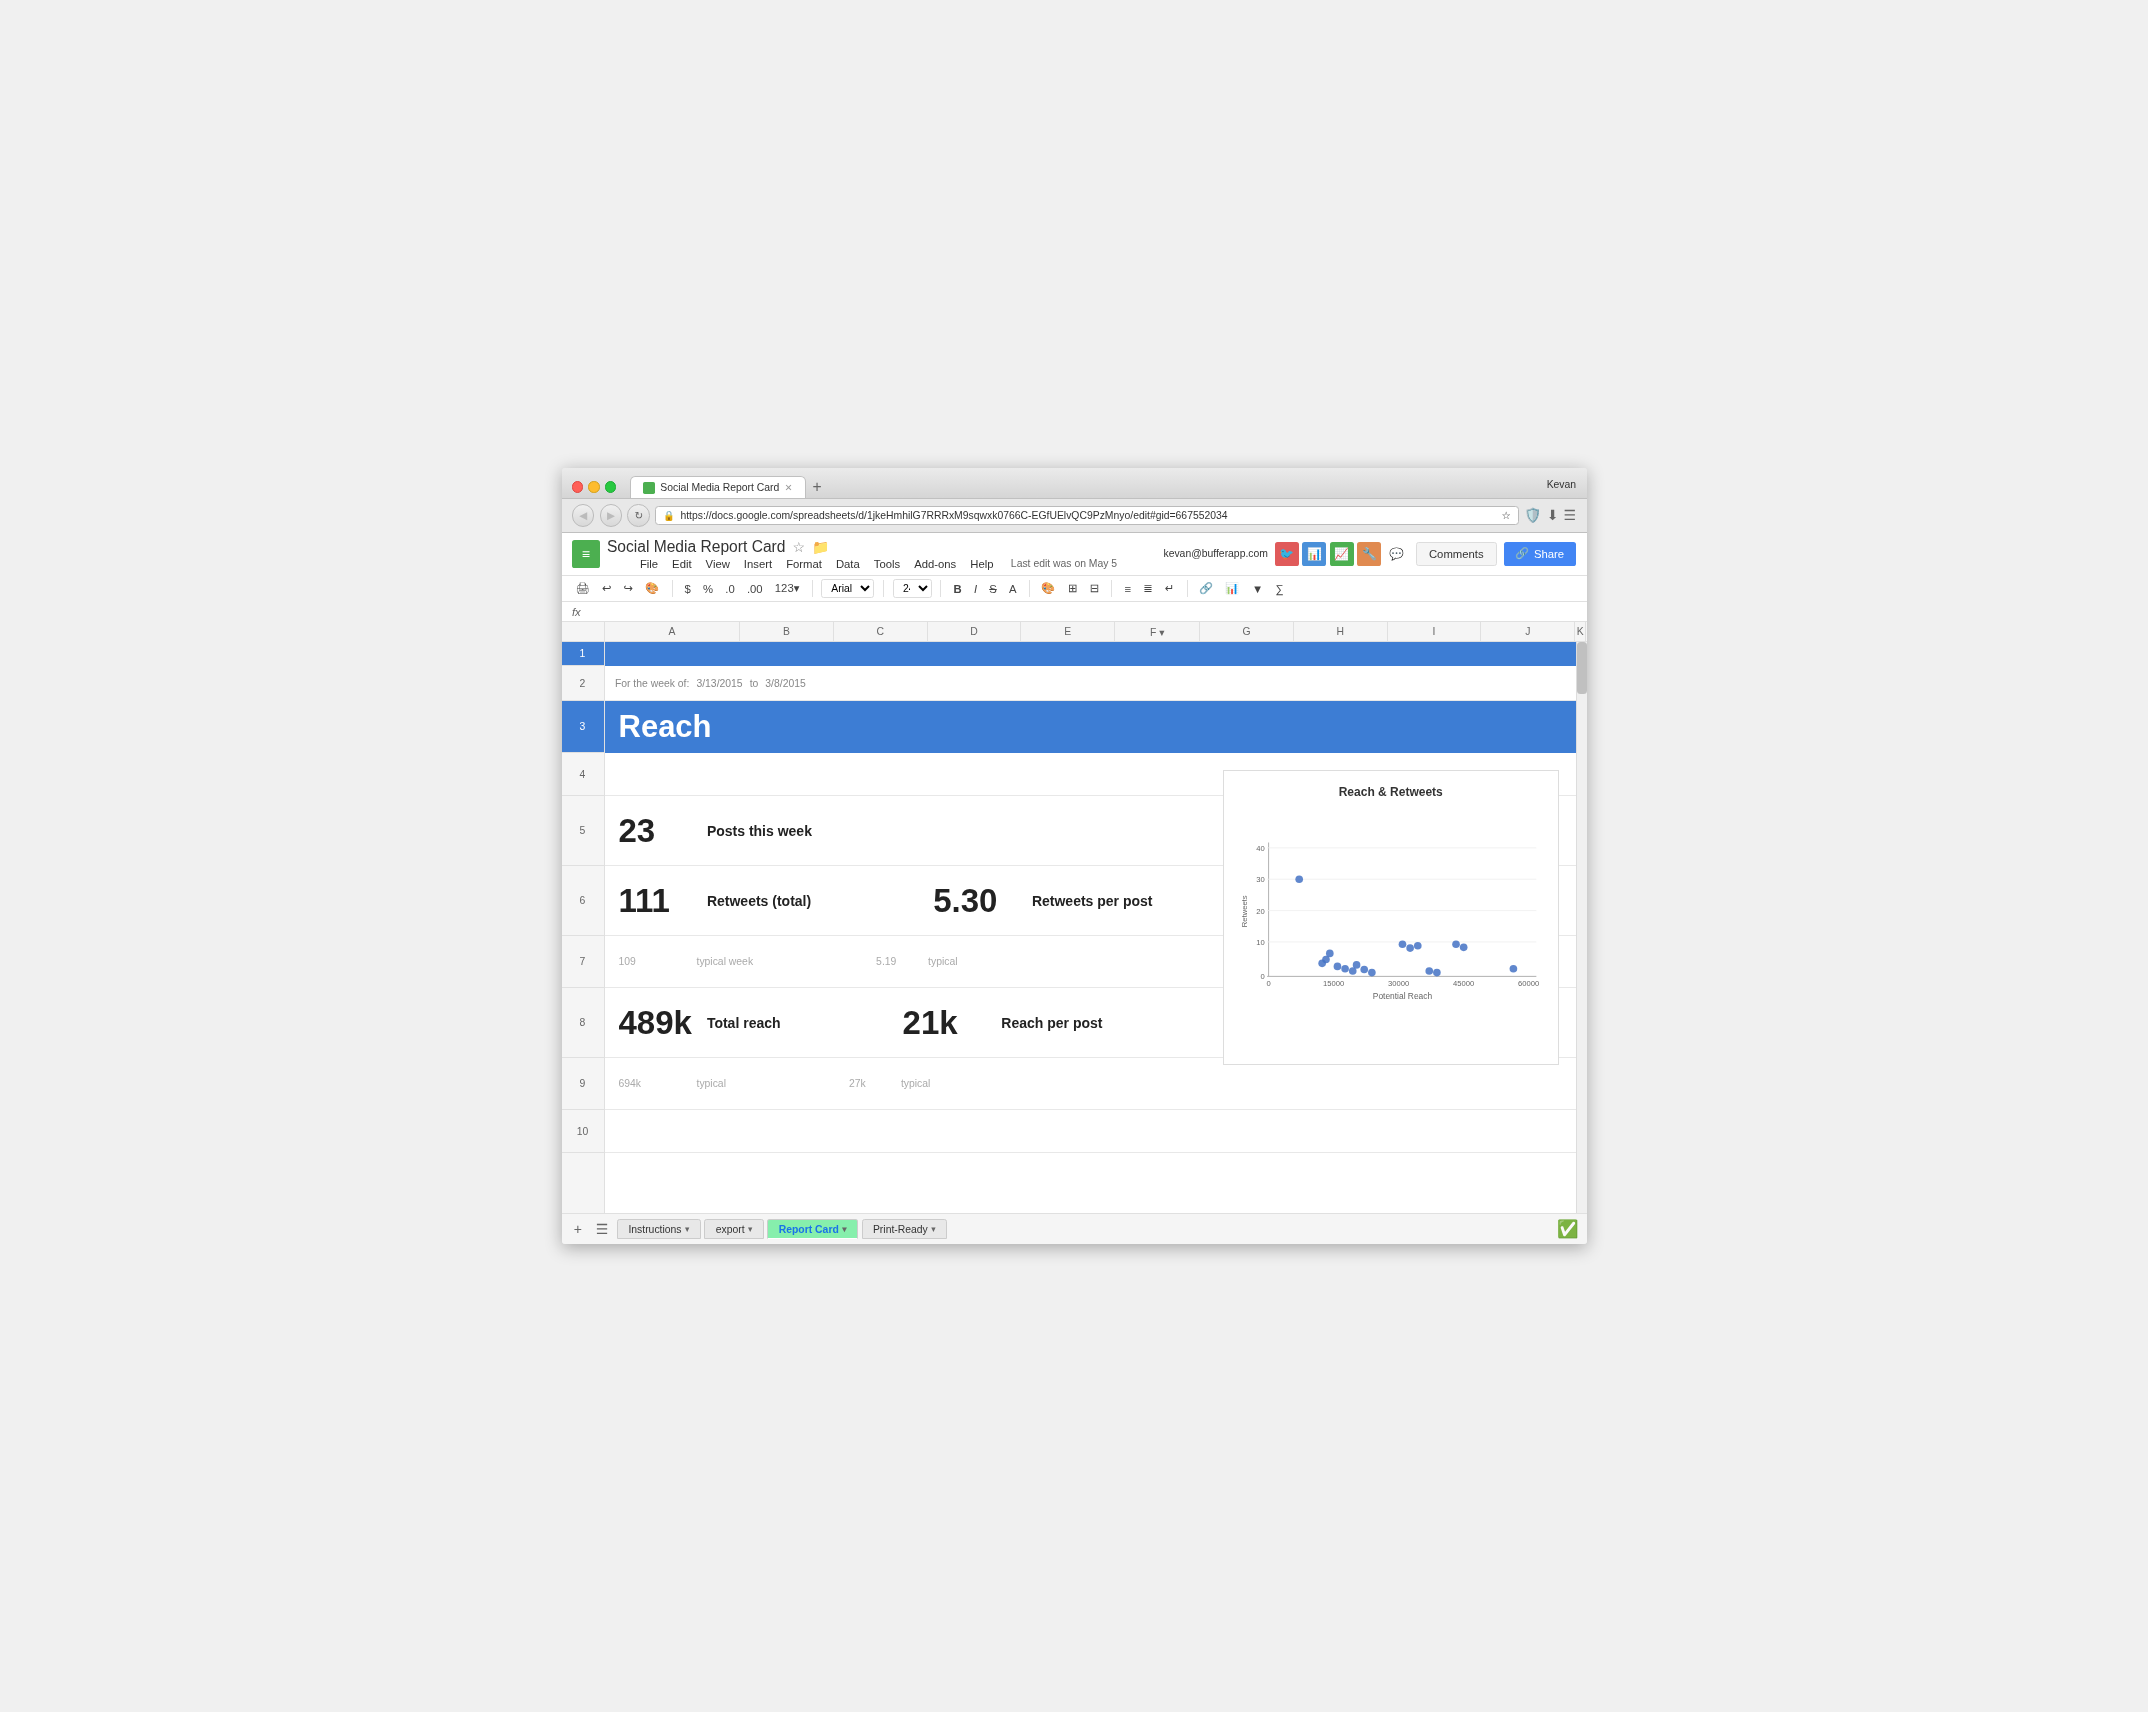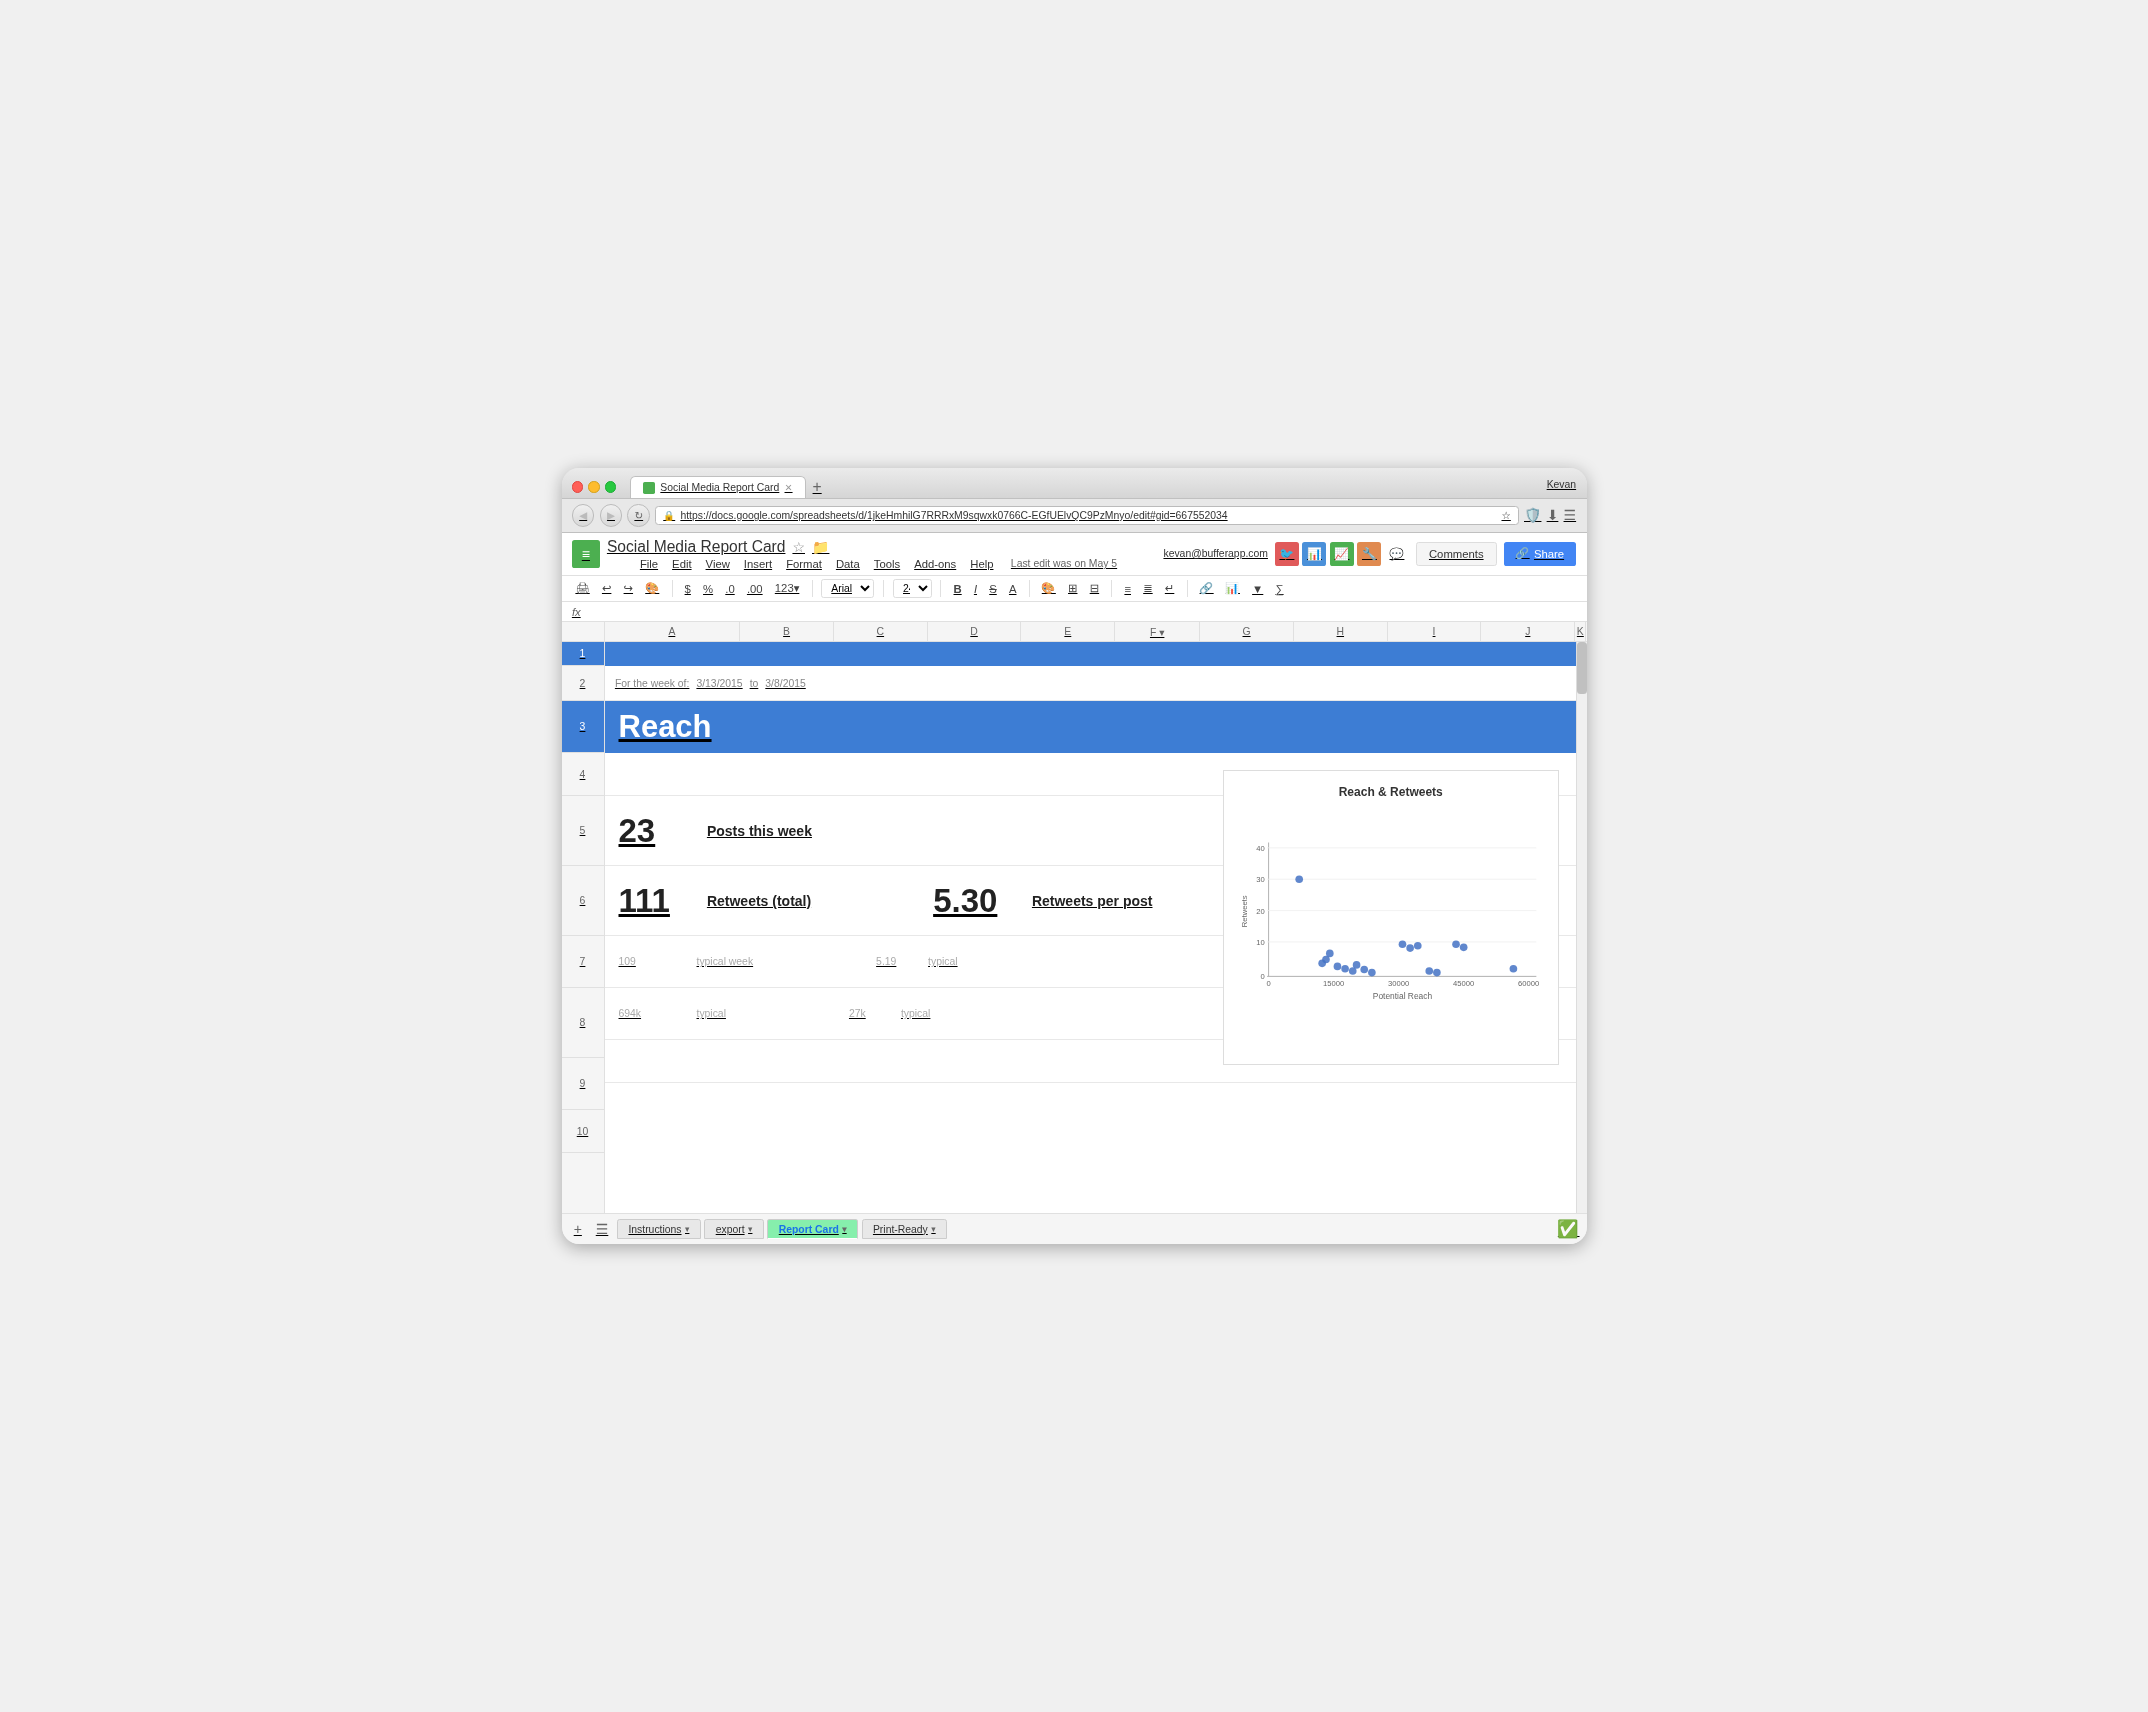--- a/index.html
+++ b/index.html
@@ -1,24 +1,23 @@
 <!DOCTYPE html>
 <html style="font-size:14px"><head>
   <meta charset="utf-8">
   <style>
     * { box-sizing: border-box; margin: 0; padding: 0; }
     body { font-family: Arial, sans-serif; background: #f0f0f0; display: flex; justify-content: center; align-items: center; min-height: 100vh; }
 
     .browser-window {
       width: 1025px;
       background: #e8e8e8;
-      border-radius: 17px;
+      border-radius: 3px;
       box-shadow: 0 3.5px 17.4px rgba(0,0,0,0.3);
       overflow: hidden;
-      text-decoration: underline;
     }
 
     
     .title-bar {
       background: linear-gradient(to bottom, #ebebeb, #d5d5d5);
       padding: 8.7px 10.4px 0 10.4px;
       display: flex;
       align-items: center;
       gap: 7px;
       border-bottom: 0.9px solid #c0c0c0;
@@ -592,20 +591,34 @@
           </div>
         </div>
 
         <div class="row7">
           <span style="min-width:78px;">109</span>
           <span>typical week</span>
           <span style="margin-left:123px;min-width:52px;">5.19</span>
           <span>typical</span>
         </div>
 
+        <div class="row8">
+          <div class="stat-group">
+            <span class="stat-number">489k</span>
+            <div style="display:flex;flex-direction:column;">
+              <span class="stat-label">Total reach</span>
+            </div>
+          </div>
+          <div class="stat-group2" style="margin-left:70px;">
+            <span class="stat-number">21k</span>
+            <div style="display:flex;flex-direction:column;margin-left:10.4px;">
+              <span class="stat-label">Reach per post</span>
+            </div>
+          </div>
+        </div>
 
         <div class="row9">
           <span style="min-width:78px;">694k</span>
           <span>typical</span>
           <span style="margin-left:123px;min-width:52px;">27k</span>
           <span>typical</span>
         </div>
 
         <div class="row10"></div>
       </div>

